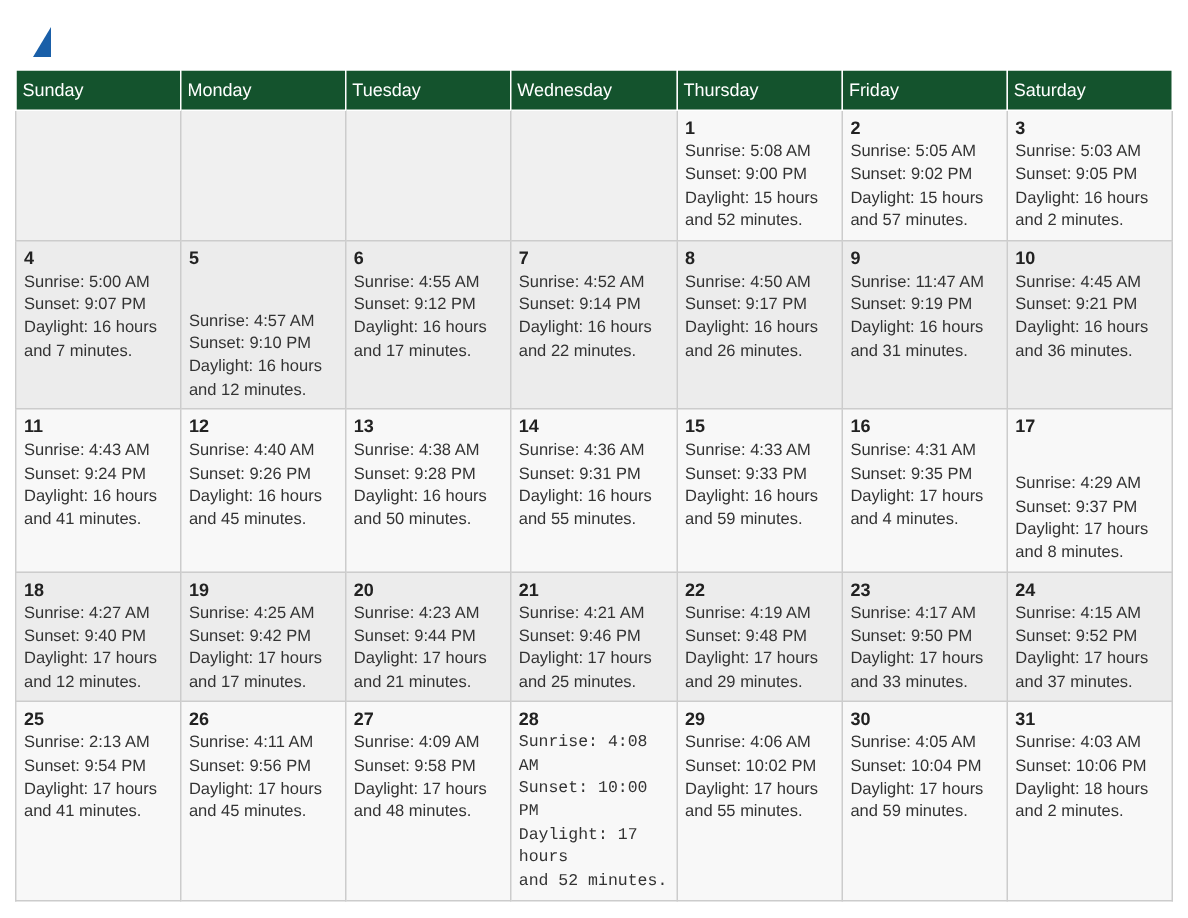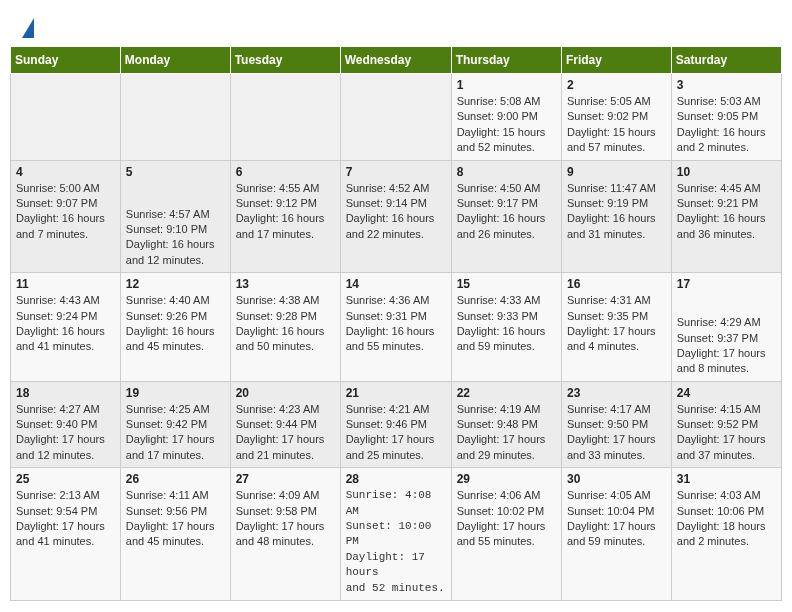--- a/index.html
+++ b/index.html
@@ -56,26 +56,26 @@
       font-size: 16px;
       color: #444;
     }
     .calendar {
       width: 100%;
       border-collapse: collapse;
       margin-top: 6px;
       font-size: 11px;
     }
     .calendar thead tr th {
-      background-color: #4d7c0f;
+      background-color: #14532d;
       color: #fff;
       padding: 6px 4px;
       text-align: left;
       font-size: 12px;
-      font-weight: bold;
+      font-weight: normal;
       border: 1px solid #fff;
     }
     .calendar tbody tr td {
       border: 1px solid #ccc;
       vertical-align: top;
       padding: 4px 5px;
       width: 113px;
       min-height: 80px;
       background: #fff;
     }

